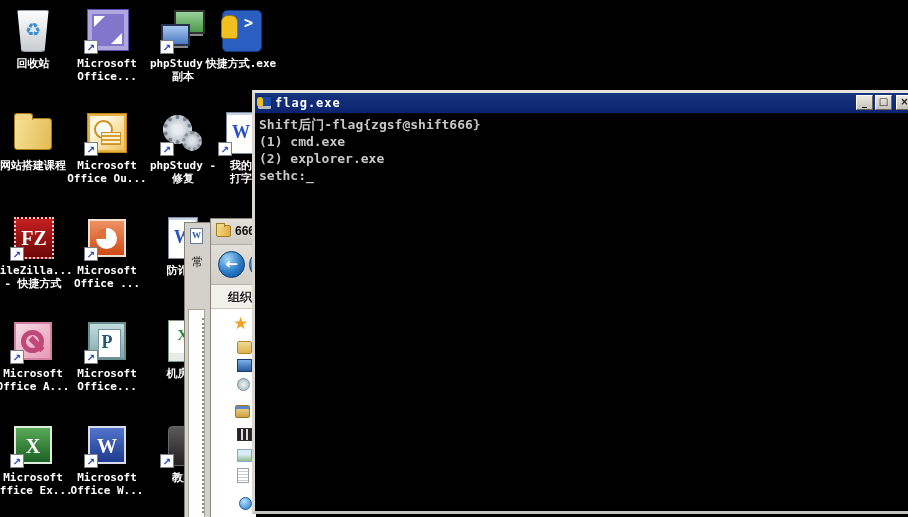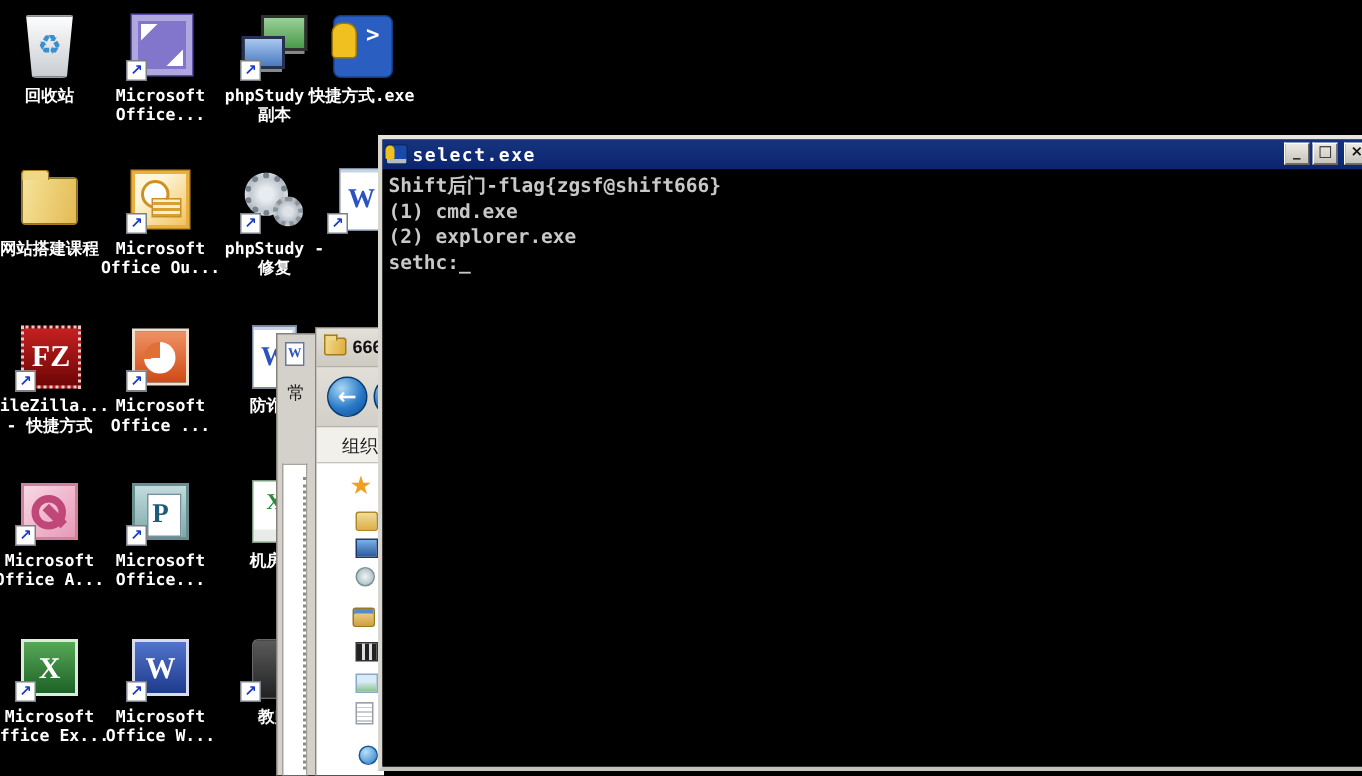--- a/index.html
+++ b/index.html
@@ -163,21 +163,21 @@
     background:linear-gradient(#e2dfd8,#d2cfc8); border-bottom:1px solid #b8b4aa; }
   .backbtn { position:absolute; left:7px; top:6px; width:27px; height:27px;
     border-radius:50%; border:1px solid #0a3a70; color:#fff;
     background:radial-gradient(circle at 35% 28%, #a8d8f4, #2a7ac8 55%, #0c4a94);
     font:bold 15px "DejaVu Sans",sans-serif; text-align:center; line-height:25px; }
   .fwdbtn { position:absolute; left:38px; top:6px; width:27px; height:27px;
     border-radius:50%; border:1px solid #0a3a70;
     background:radial-gradient(circle at 35% 28%, #a8d8f4, #2a7ac8 55%, #0c4a94); }
   .ex-toolbar { position:absolute; left:0; right:0; top:66px; height:24px;
     background:#f2f0ea; border-bottom:1px solid #c8c4ba; }
-  .ex-organize { position:absolute; left:17px; top:4px; color:#1e1e1e; font-size:12px; }
+  .ex-organize { position:absolute; left:17px; top:4px; color:#1e1e1e; font-size:12px;font-weight:bold; }
   .ex-body { position:absolute; left:0; right:0; top:90px; bottom:0; background:#fff; }
   .sb { position:absolute; width:15px; height:13px; }
   .sb-star { color:#f0a020; font-size:17px; line-height:14px; width:auto; height:auto; }
   .sb-folder { background:linear-gradient(#f0dc9a,#ddb04a); border:1px solid #b08828; border-radius:2px; }
   .sb-desktop { background:linear-gradient(#7ab0e8,#2a5a9c); border:1px solid #1a3a70; }
   .sb-recent { background:radial-gradient(#f0f4f4,#9ab0b4); border:1px solid #7a9098; border-radius:50%; width:13px; }
   .sb-lib { background:linear-gradient(#f0dc9a,#d0a040); border:1px solid #9a7820; border-radius:2px; box-shadow:inset 0 3px 0 #5a88c8; }
   .sb-video { background:repeating-linear-gradient(90deg,#222 0 3px,#ddd 3px 5px); border:1px solid #333; }
   .sb-pic { background:linear-gradient(#d8ecf8 40%,#8ec08a); border:1px solid #88a8c8; }
   .sb-doc { background:repeating-linear-gradient(#fff 0 2px,#c8ccd0 2px 3px); border:1px solid #9aa0a8; width:12px; height:15px; }
@@ -274,20 +274,24 @@
       <div class="lbl">
         <div>phpStudy -</div>
         <div>修复</div>
       </div>
     </div>
     <div class="dicon" style="left: 195px; top: 110px;">
       <div class="art">
         <div class="glyph worddoc"></div>
         <div class="badge">↗</div>
       </div>
+      <div class="lbl">
+        <div>我的</div>
+        <div>打字</div>
+      </div>
     </div>
     <div class="dicon" style="left: -13px; top: 215px;">
       <div class="art">
         <div class="glyph filezilla"></div>
         <div class="badge">↗</div>
       </div>
       <div class="lbl">
         <div>FileZilla...</div>
         <div>- 快捷方式</div>
       </div>
@@ -398,21 +402,21 @@
       <div class="sb sb-video" style="left: 26px; top: 119px;"></div>
       <div class="sb sb-pic" style="left: 26px; top: 140px;"></div>
       <div class="sb sb-doc" style="left: 26px; top: 159px;"></div>
       <div class="sb sb-sphere" style="left: 28px; top: 188px;"></div>
     </div>
 </div>
 
 <div id="console">
   <div class="con-titlebar">
     <div class="con-icon"></div>
-    <div class="con-title">select.exe</div>
+    <div class="con-title">flag.exe</div>
     <div class="con-buttons">
       <div class="cbtn">_</div>
       <div class="cbtn">□</div>
       <div class="cbtn cbtn-close">×</div>
     </div>
   </div>
   <div class="con-content">
     <div class="cline">Shift后门-flag{zgsf@shift666}</div>
     <div class="cline">(1) cmd.exe</div>
     <div class="cline">(2) explorer.exe</div>

